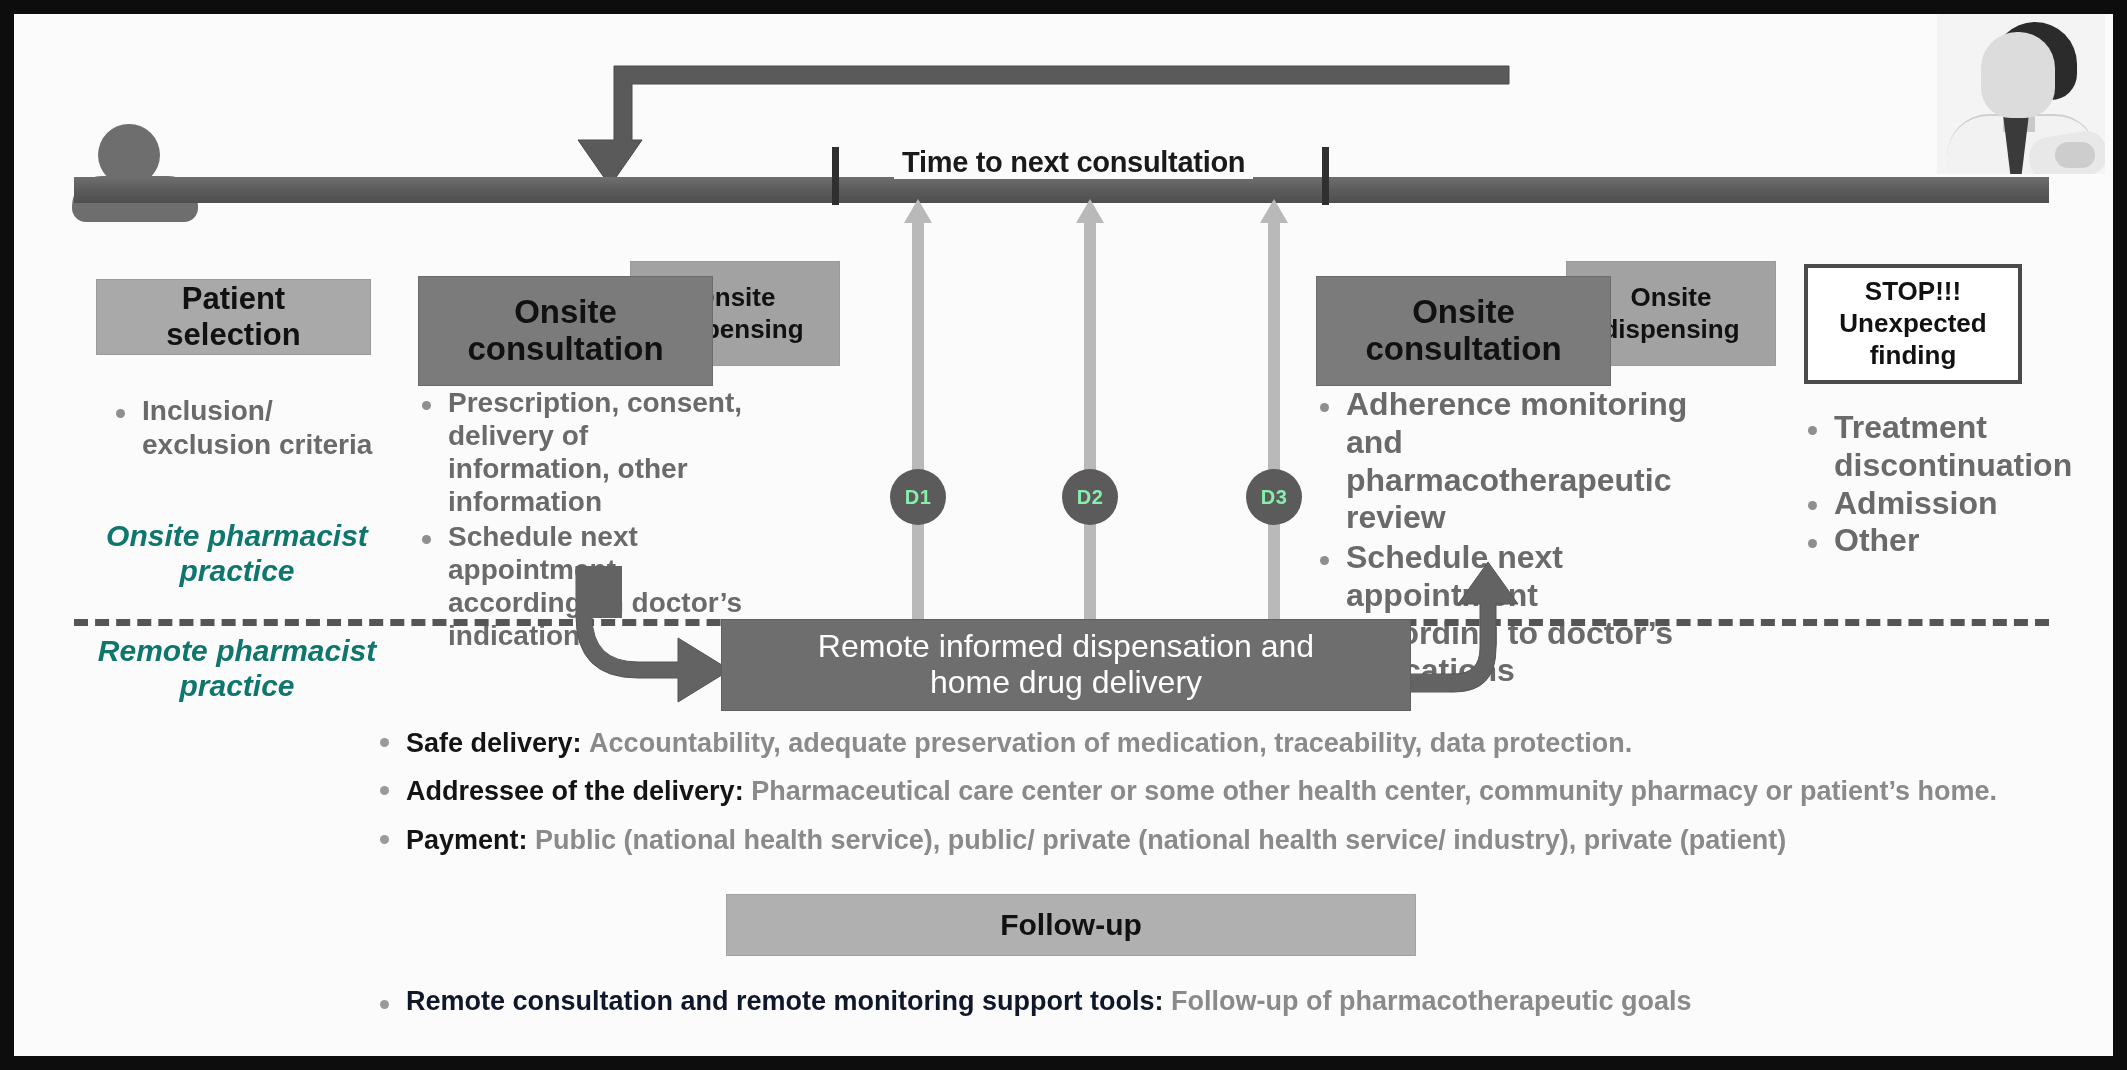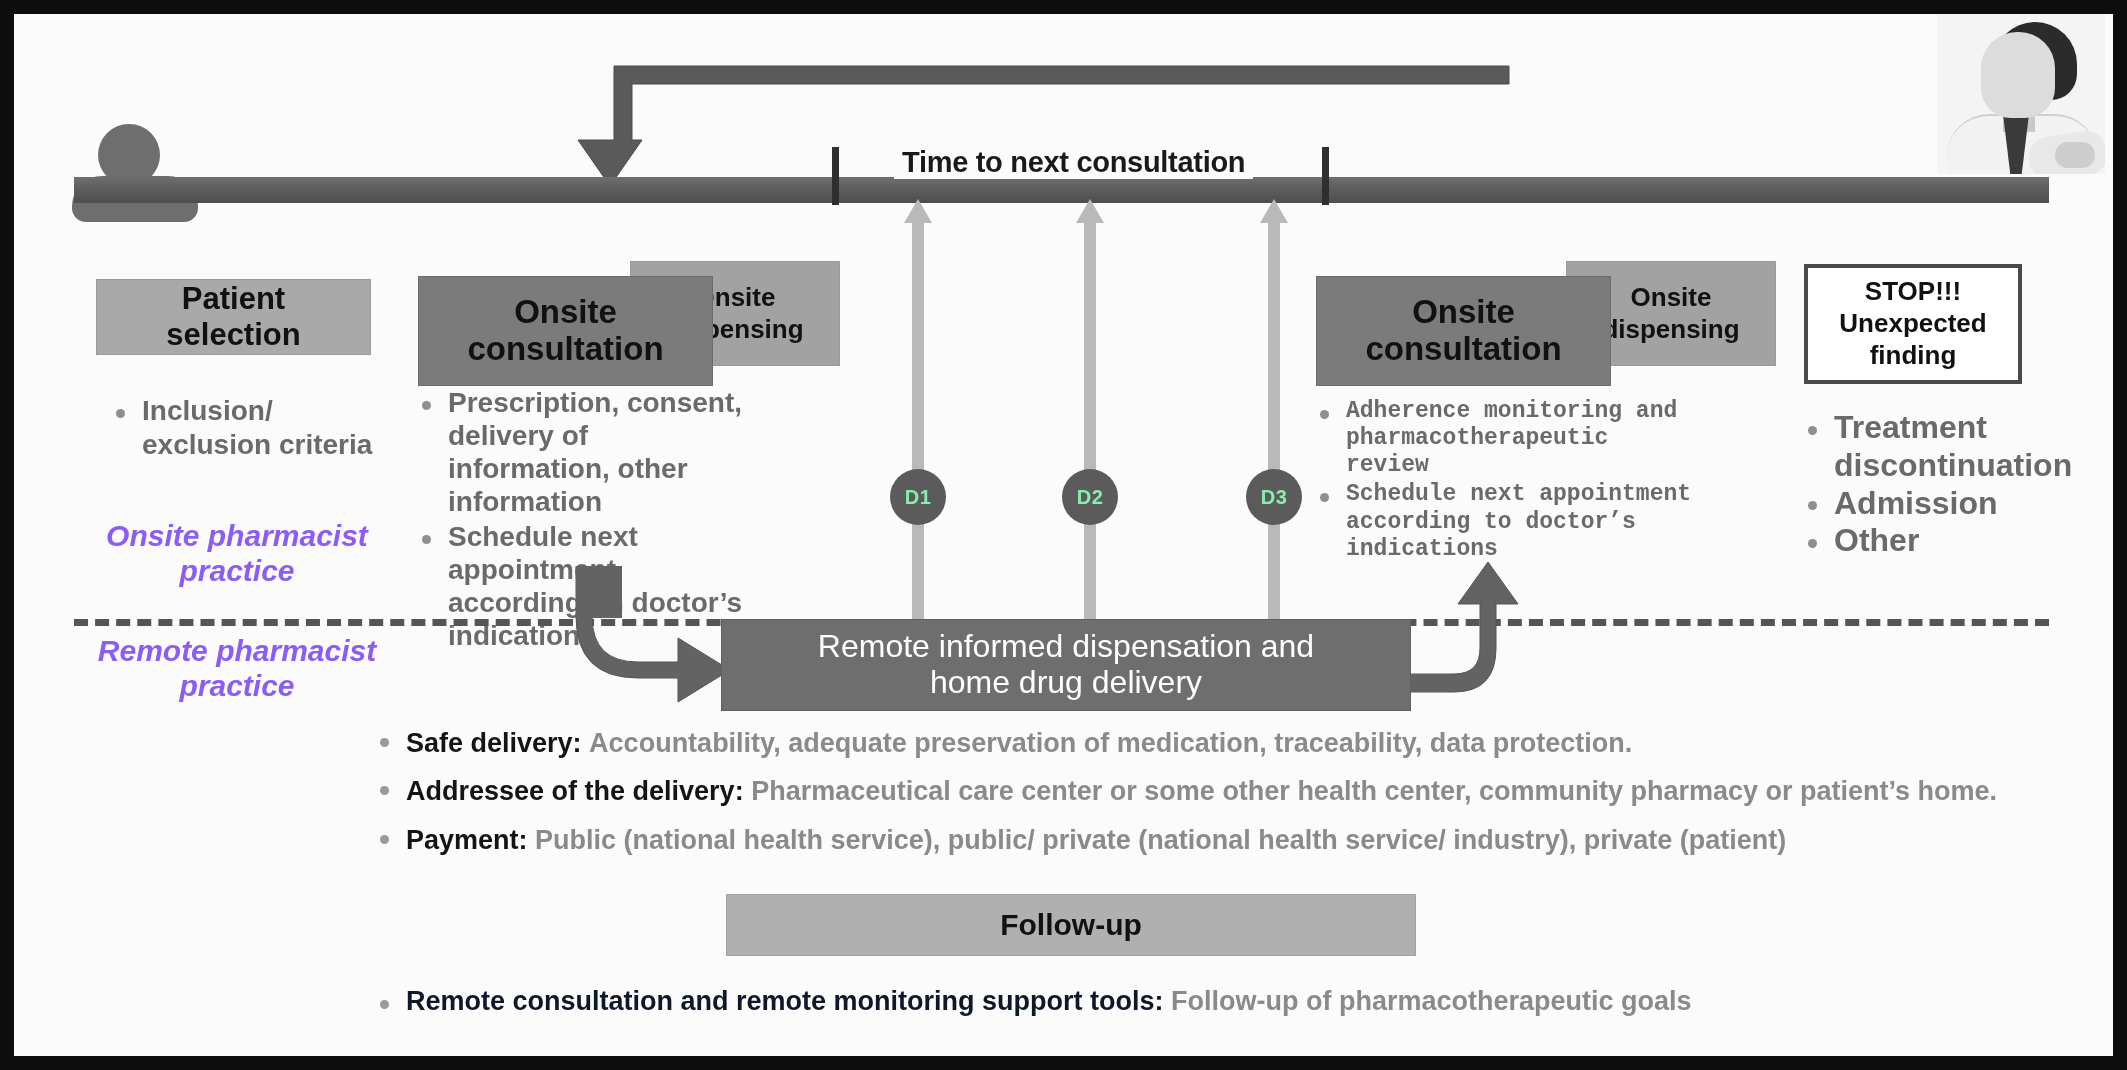--- a/index.html
+++ b/index.html
@@ -189,33 +189,33 @@
   #list-patient {
     left: 98px; top: 380px; width: 290px;
     font-size: 28px; line-height: 1.2;
   }
   #list-consult-1 {
     left: 404px; top: 372px; width: 330px;
     font-size: 28px; line-height: 1.18;
   }
   #list-consult-1 li { margin-bottom: 2px; }
   #list-consult-2 {
-    left: 1302px; top: 384px; width: 380px;
-    font-size: 23px; line-height: 1.18; font-family: Liberation Mono, monospace;
+    left: 1302px; top: 372px; width: 380px;
+    font-size: 32px; line-height: 1.18;
   }
   #list-consult-2 li { margin-bottom: 2px; }
   #list-stop {
     left: 1790px; top: 395px; width: 300px;
     font-size: 32px; line-height: 1.18;
   }
 
   
   .practice-label {
     font-style: italic; font-weight: bold;
-    font-size: 30px; color: #8b5cf6;
+    font-size: 30px; color: #0f766e;
     text-align: center; line-height: 1.15;
   }
   #label-onsite-practice { left: 58px; top: 505px; width: 330px; }
   #label-remote-practice { left: 58px; top: 620px; width: 330px; }
 
   #divider {
     left: 60px; top: 605px; width: 1975px; height: 0;
     border-top: 7px dashed #555555;
   }
   #arrow-down-right { left: 558px; top: 552px; width: 180px; height: 140px; }

